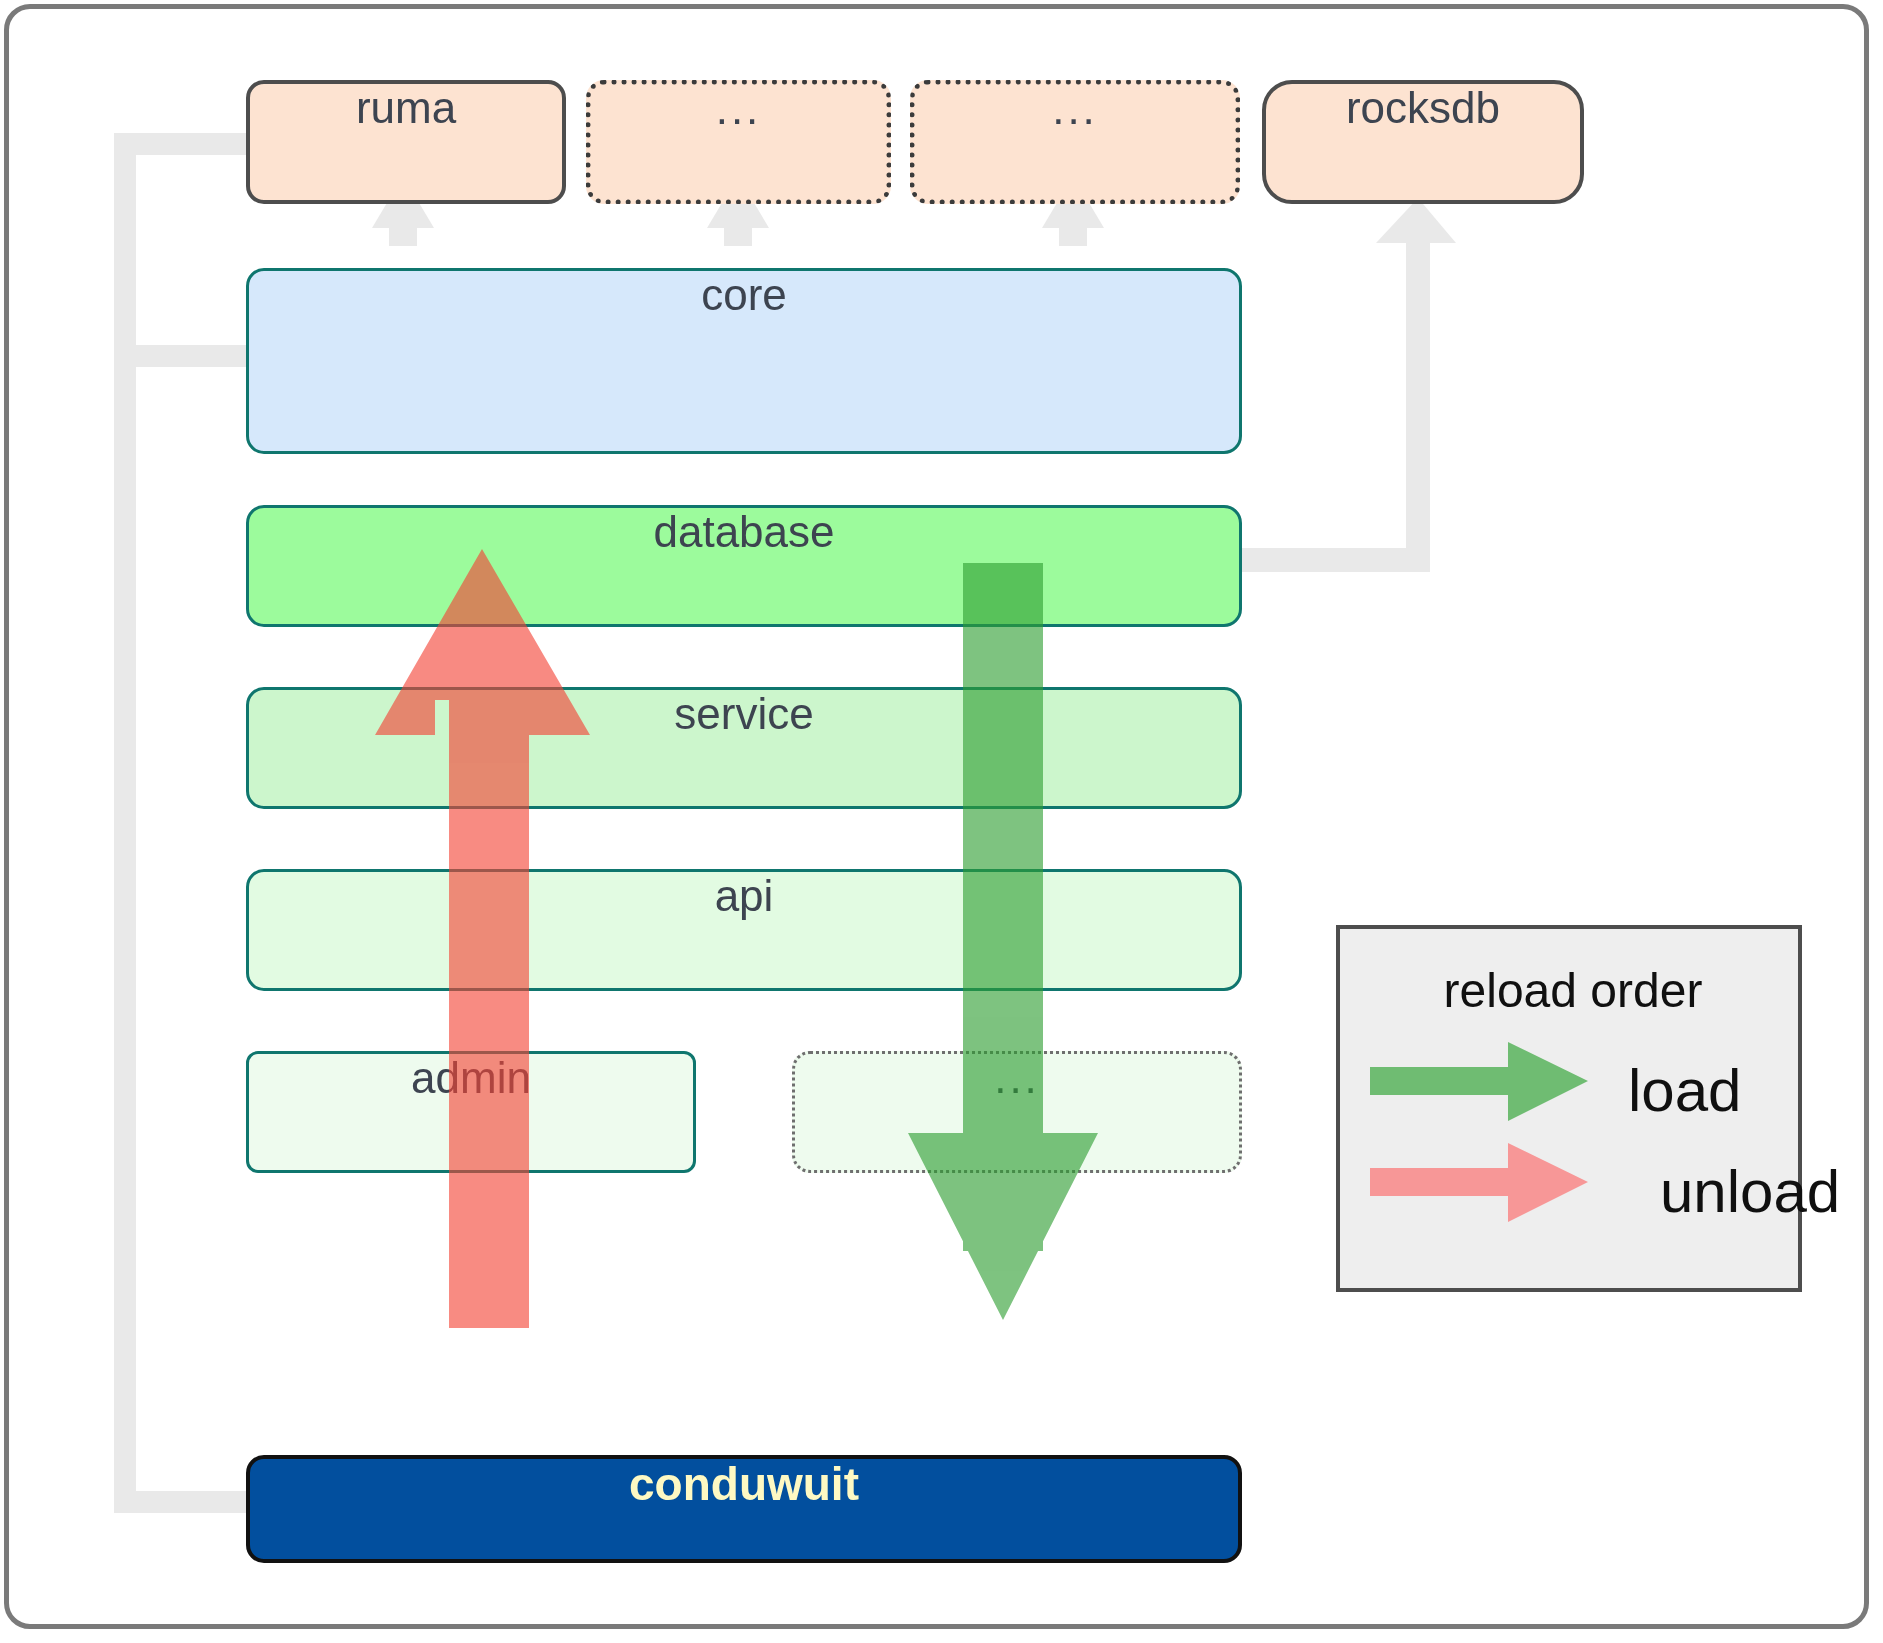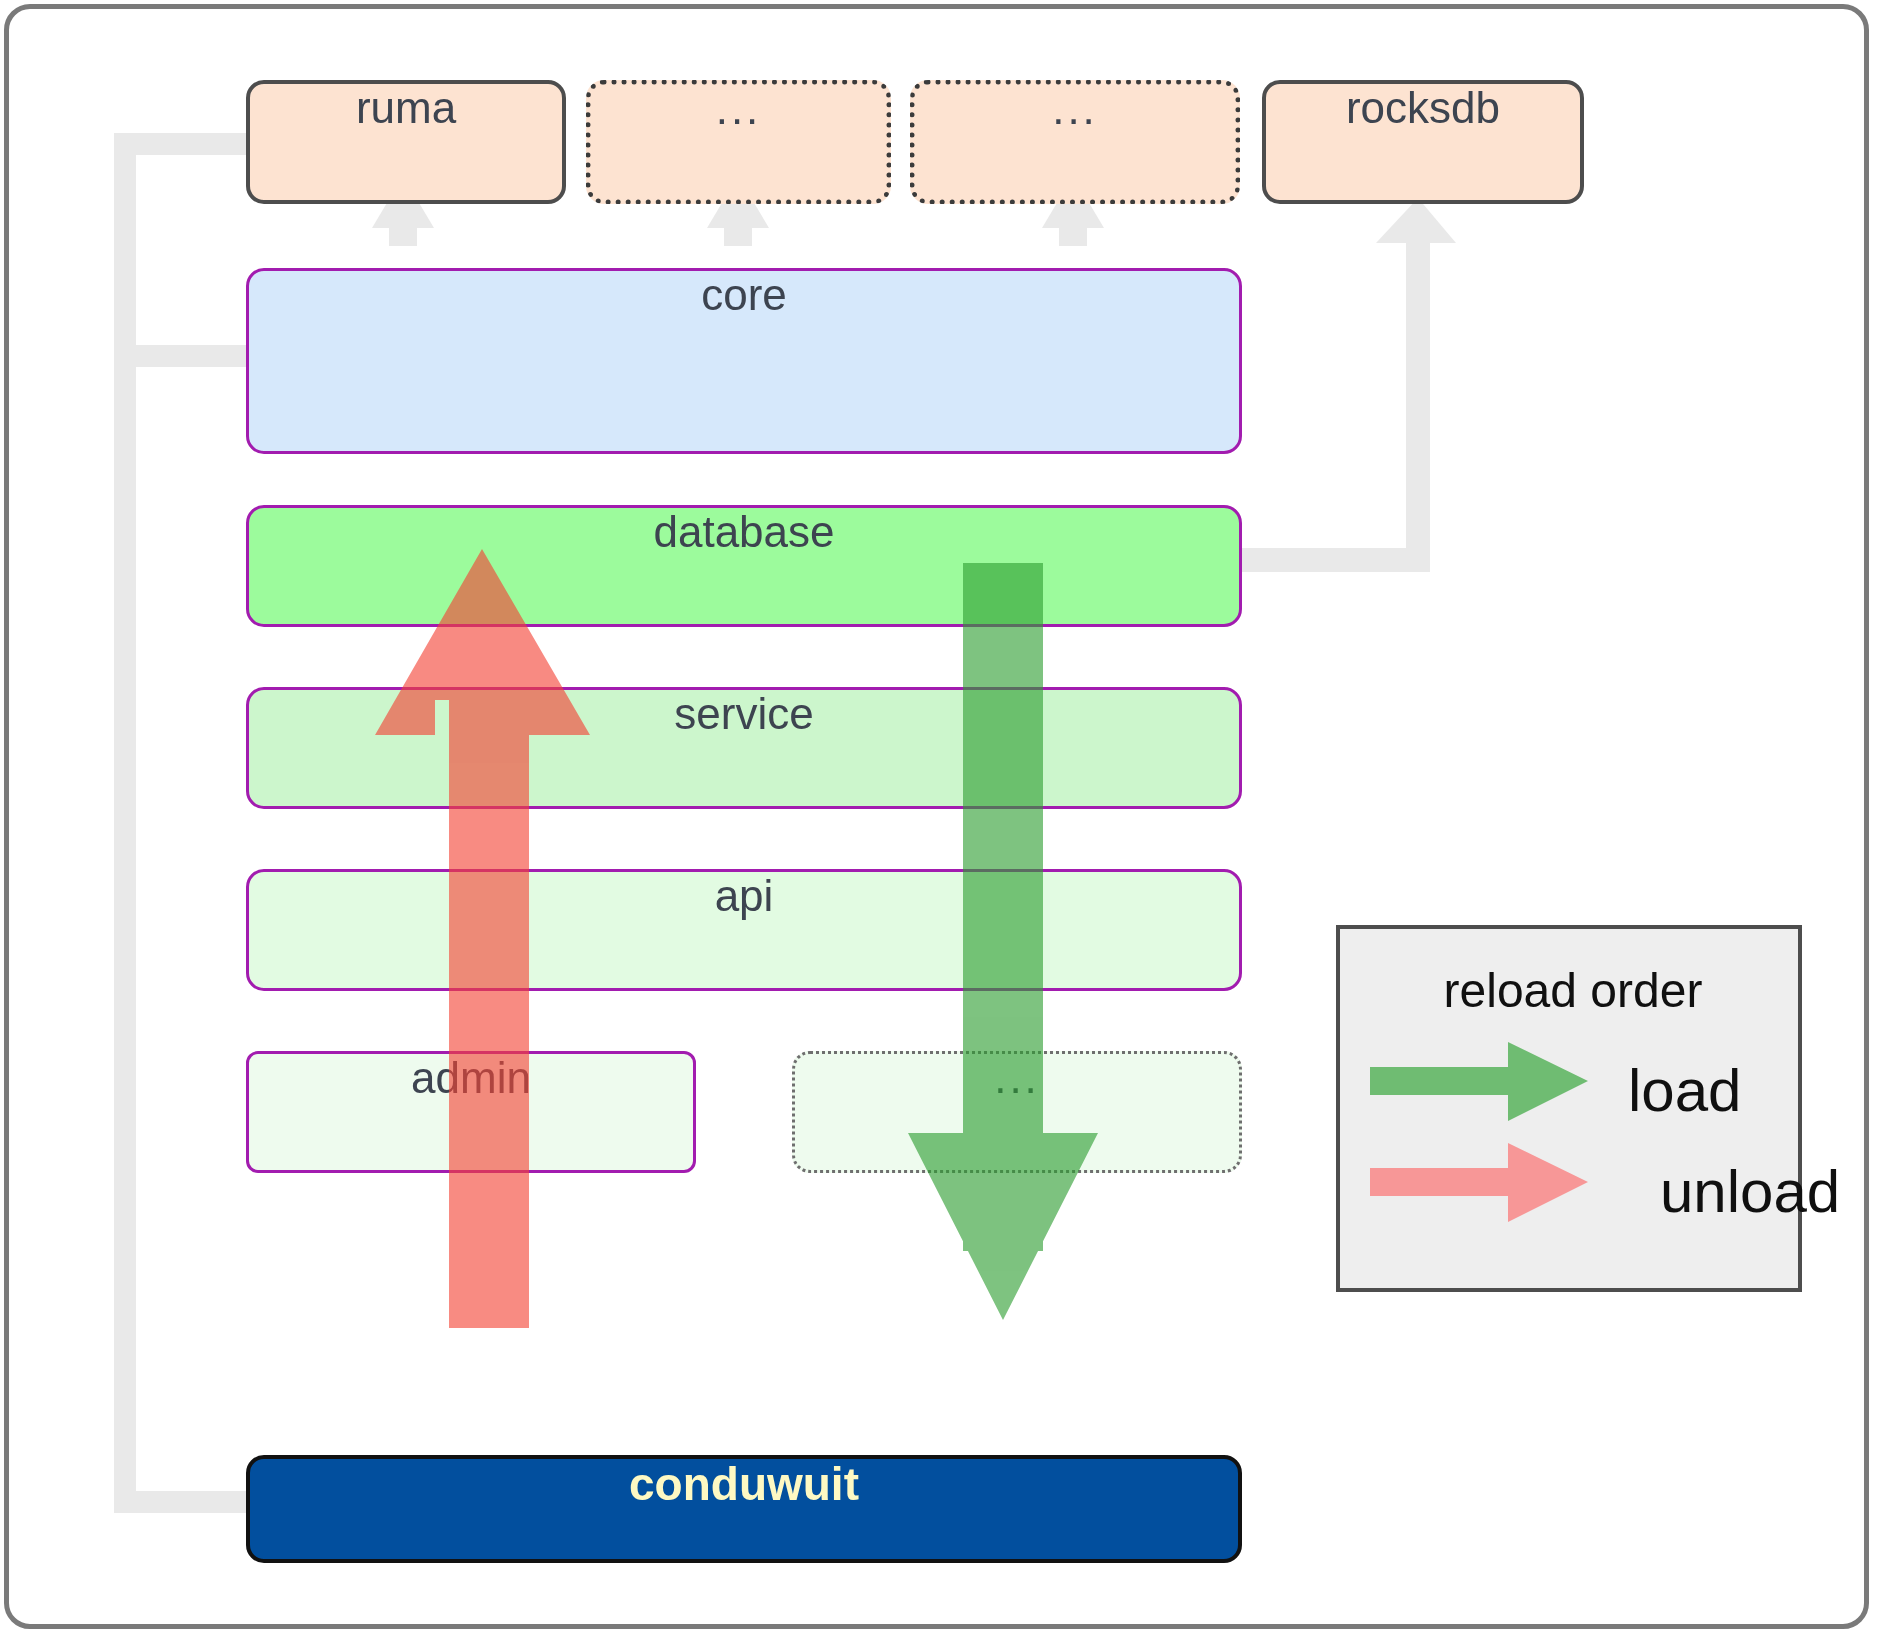--- a/index.html
+++ b/index.html
@@ -63,21 +63,21 @@
     border-color: #3b3b3b;
   }
   .dots {
     letter-spacing: 3px;
     font-size: 44px;
     color: #3d4450;
   }
 
   
   .layerbox {
-    border: 3px solid #a21caf;
+    border: 3px solid #0f766e;
     border-radius: 18px;
     font-size: 44px;
     color: #3d4450;
   }
   .layerbox.core { background: #d6e8fb; }
   .layerbox.database { background: #9cfb9c; }
   .layerbox.service { background: #ccf6cc; }
   .layerbox.api { background: #e2fbe2; }
   .layerbox.admin { background: #eefbee; border-radius: 12px; }
   .layerbox.dotsbox {
@@ -167,21 +167,21 @@
   </div>
 
   <div class="node dep dashed" style="left:586px; top:80px; width:305px; height:124px;">
     <span class="node-label dots">...</span>
   </div>
 
   <div class="node dep dashed" style="left:910px; top:80px; width:330px; height:124px;">
     <span class="node-label dots">...</span>
   </div>
 
-  <div class="node dep" style="left:1262px; top:80px; width:322px; height:124px;">
+  <div class="node dep" style="left:1262px; top:80px; width:322px; height:124px;border-radius:30px;">
     <span class="node-label">rocksdb</span>
   </div>
 
   <div class="node layerbox core" style="left:246px; top:268px; width:996px; height:186px;">
     <span class="node-label">core</span>
   </div>
 
   <div class="node layerbox database" style="left:246px; top:505px; width:996px; height:122px;">
     <span class="node-label">database</span>
   </div>

